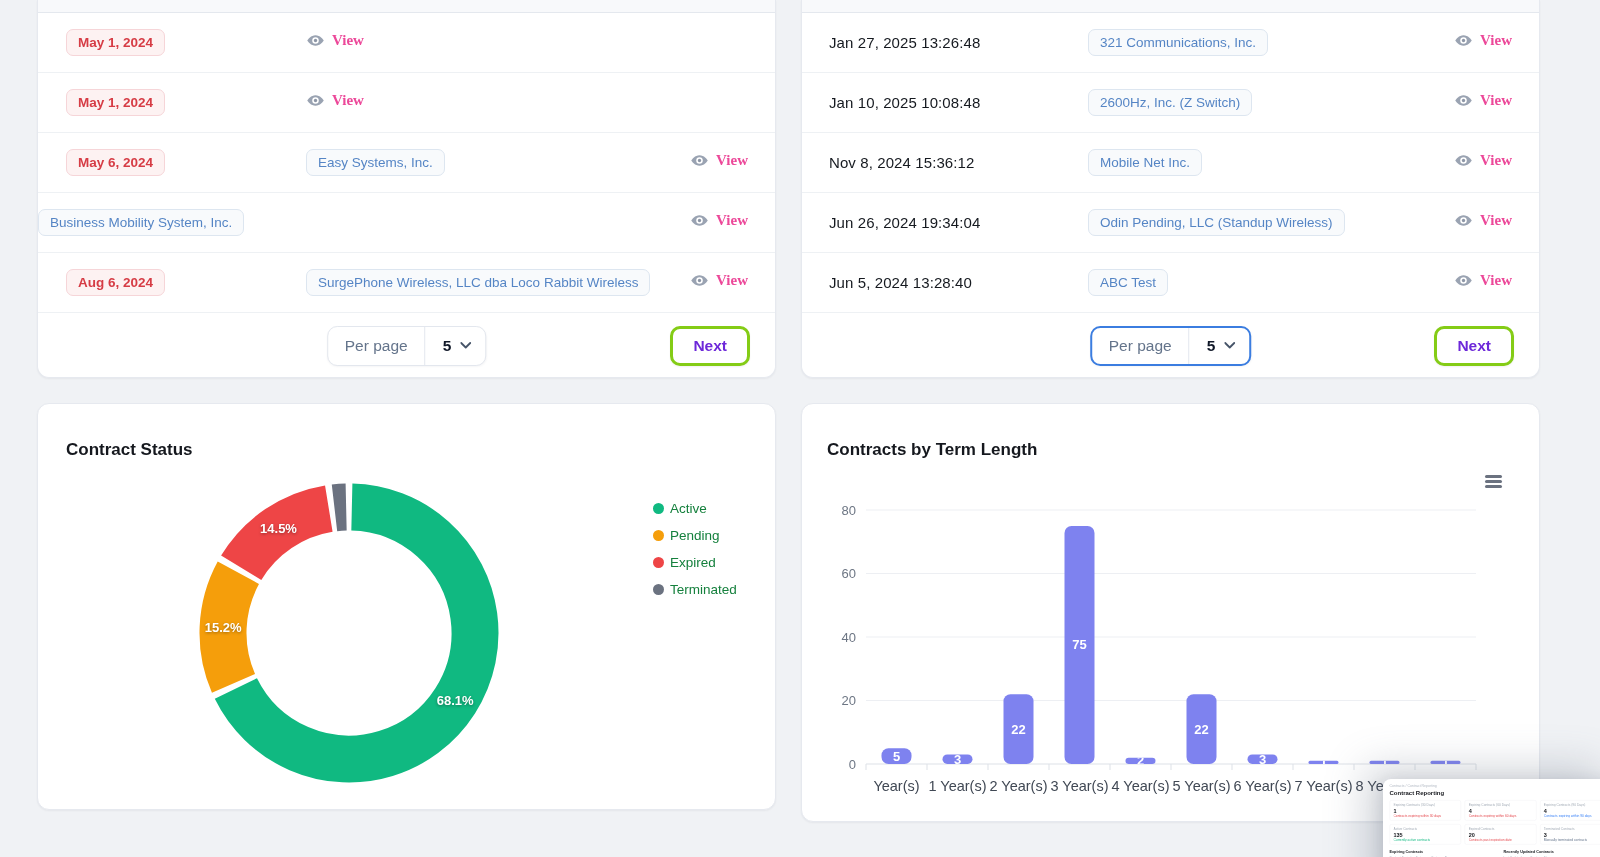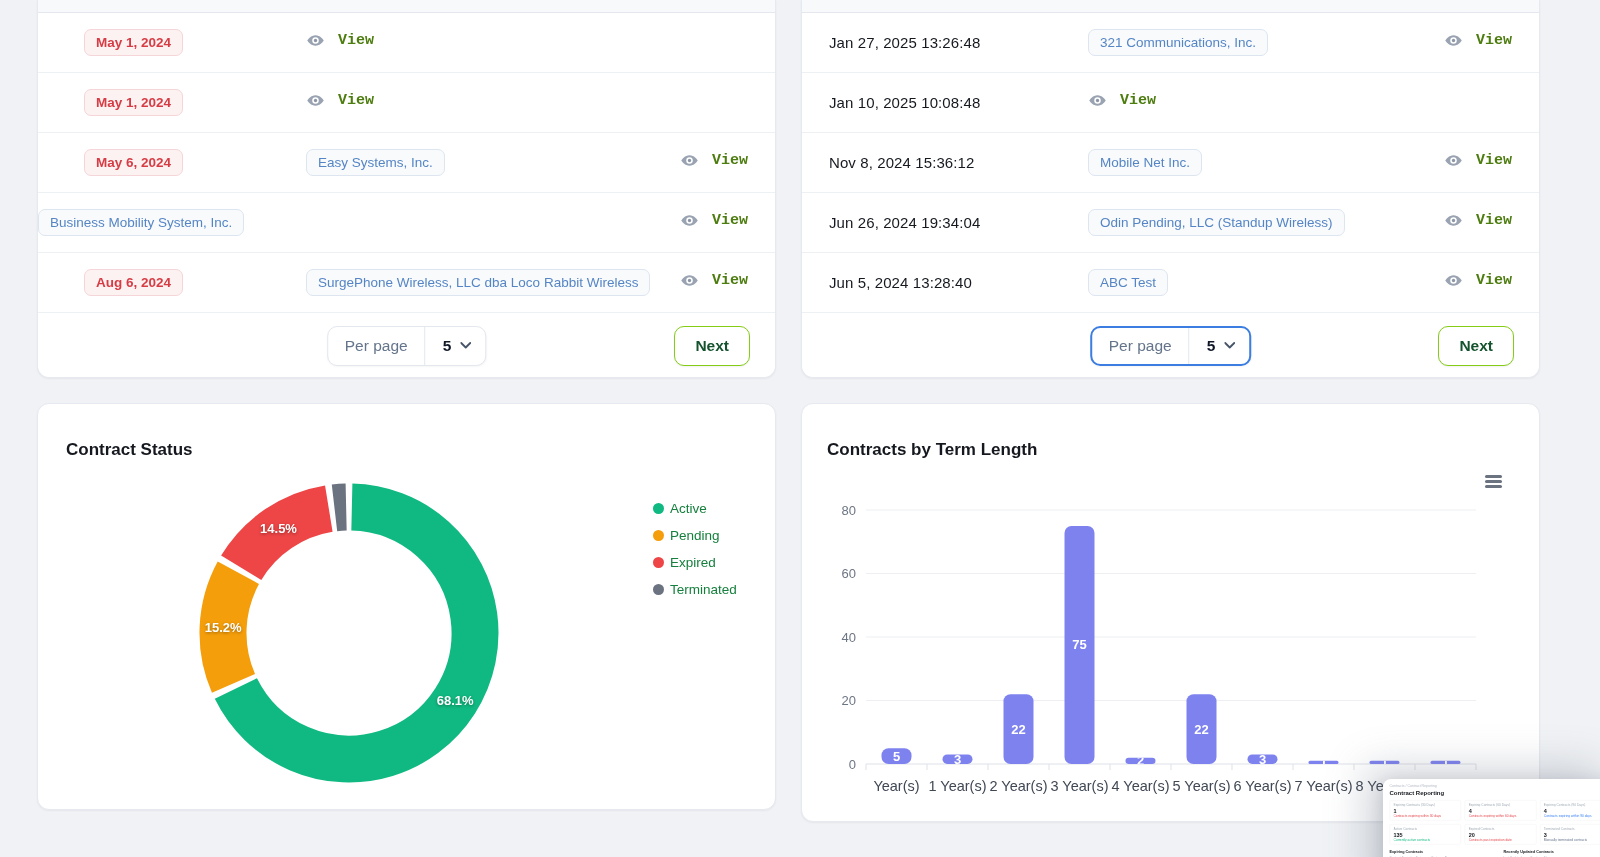--- a/index.html
+++ b/index.html
@@ -9,38 +9,38 @@
   .layout{display:grid;grid-template-columns:739px 739px;column-gap:25px;row-gap:25px;padding:0 60px 0 37px}
 
   .card{background:#fff;border:1px solid #e6e9ef;box-shadow:0 1px 2px rgba(16,24,40,.05)}
   .table-card{border-radius:0 0 12px 12px;border-top:none;height:378px;overflow:hidden}
   .chart-card{border-radius:12px;position:relative;overflow:hidden}
   .donut-card{height:407px}
   .bar-card{height:419px}
 
   .t-head{height:13px;background:#f8f9fb;border-bottom:1px solid #e4e8ee}
   .t-row{height:60px;display:flex;align-items:center;border-bottom:1px solid #eef1f4}
-  .cell-date{width:268px;padding-left:46px}
+  .cell-date{width:268px;padding-left:28px}
   .cell-dt{width:286px;padding-left:27px;font-size:15px;font-weight:500;color:#161a20;letter-spacing:.1px}
   .cell-chip{flex:1}
   .cell-action{padding-right:27px}
 
   .badge-date{display:inline-block;padding:5px 11px;border-radius:7px;background:#fdf2f2;border:1px solid #f6d5d8;color:#d63c45;font-weight:600;font-size:13.5px}
   .chip-company{display:inline-block;padding:5px 11px;border-radius:7px;background:#f8fafc;border:1px solid #dde6f0;color:#5585c5;font-size:13.5px;cursor:pointer}
 
-  .view-btn{display:inline-flex;align-items:center;gap:13px;font-weight:600;font-size:15px;color:#4d7c0f;cursor:pointer;background:none;border:none;font-family:Liberation Mono, monospace}
+  .view-btn{display:inline-flex;align-items:center;gap:7px;font-weight:600;font-size:15px;color:#ec4899;cursor:pointer;background:none;border:none;font-family:Liberation Serif, serif}
 
   .t-foot{height:65px;position:relative}
   .per-page{position:absolute;left:50%;top:50%;transform:translate(-50%,-50%);display:flex;align-items:center;height:40px;border:1px solid #e3e7ee;border-radius:10px;background:#fff;cursor:pointer;box-shadow:0 1px 2px rgba(16,24,40,.04)}
   .per-page.focused{border:2px solid #3b7de0}
   .per-page .lbl{padding:0 17px;color:#64748b;font-size:15.5px;white-space:nowrap}
   .per-page .sep{width:1px;align-self:stretch;background:#e3e7ee}
   .per-page .val{padding:0 9px 0 17px;font-weight:600;font-size:15.5px;color:#101828}
   .per-page .chev{padding-right:14px;display:flex;align-items:center}
-  .next-btn{position:absolute;right:25px;top:50%;transform:translateY(-50%);height:40px;padding:0 20px;border:1px solid #84cc16;border-radius:10px;background:#fff;font-weight:600;font-size:15.5px;color:#14532d;font-family:inherit;cursor:pointer;box-shadow:0 1px 2px rgba(16,24,40,.06)}
+  .next-btn{position:absolute;right:25px;top:50%;transform:translateY(-50%);height:40px;padding:0 20px;border:3px solid #84cc16;border-radius:10px;background:#fff;font-weight:600;font-size:15.5px;color:#6d28d9;font-family:inherit;cursor:pointer;box-shadow:0 1px 2px rgba(16,24,40,.06)}
 
   .chart-title{position:absolute;left:28px;top:36px;font-size:17px;font-weight:700;color:#15181e}
   .bar-card .chart-title{left:25px}
 
   .donut-svg{position:absolute;left:0;top:0}
   .donut-label-text{font-size:13px;font-weight:700;fill:#fff;filter:drop-shadow(0 1px 1.5px rgba(0,0,0,.35))}
   .legend{position:absolute;left:615px;top:97px}
   .legend-item{display:flex;align-items:center;gap:6px;margin-bottom:12px;cursor:pointer}
   .legend-dot{width:11px;height:11px;border-radius:50%;flex:none}
   .legend-text{font-size:13.5px;color:#15803d}
@@ -175,20 +175,21 @@
     <circle cx="12" cy="12" r="4.1" fill="#ffffff"></circle>
     <circle cx="12" cy="12" r="2.1" fill="#8d96a6"></circle>
   </svg>
 <span class="view-label">View</span>
             </button>
     </div>
   </div>
 
   <div class="t-row">
     <div class="cell-dt">Jan 10, 2025 10:08:48</div>
+    <div class="cell-chip"><span class="chip-company">2600Hz, Inc. (Z Switch)</span></div>
     <div class="cell-action">
       <button class="view-btn">
   <svg class="eye" viewBox="0 0 24 24" width="19" height="19">
     <path d="M12 5.4C6.2 5.4 2.5 10.5 1.6 12c.9 1.5 4.6 6.6 10.4 6.6S21.5 13.5 22.4 12C21.5 10.5 17.8 5.4 12 5.4z" fill="#9aa3b2"></path>
     <circle cx="12" cy="12" r="4.1" fill="#ffffff"></circle>
     <circle cx="12" cy="12" r="2.1" fill="#8d96a6"></circle>
   </svg>
 <span class="view-label">View</span>
             </button>
     </div>

